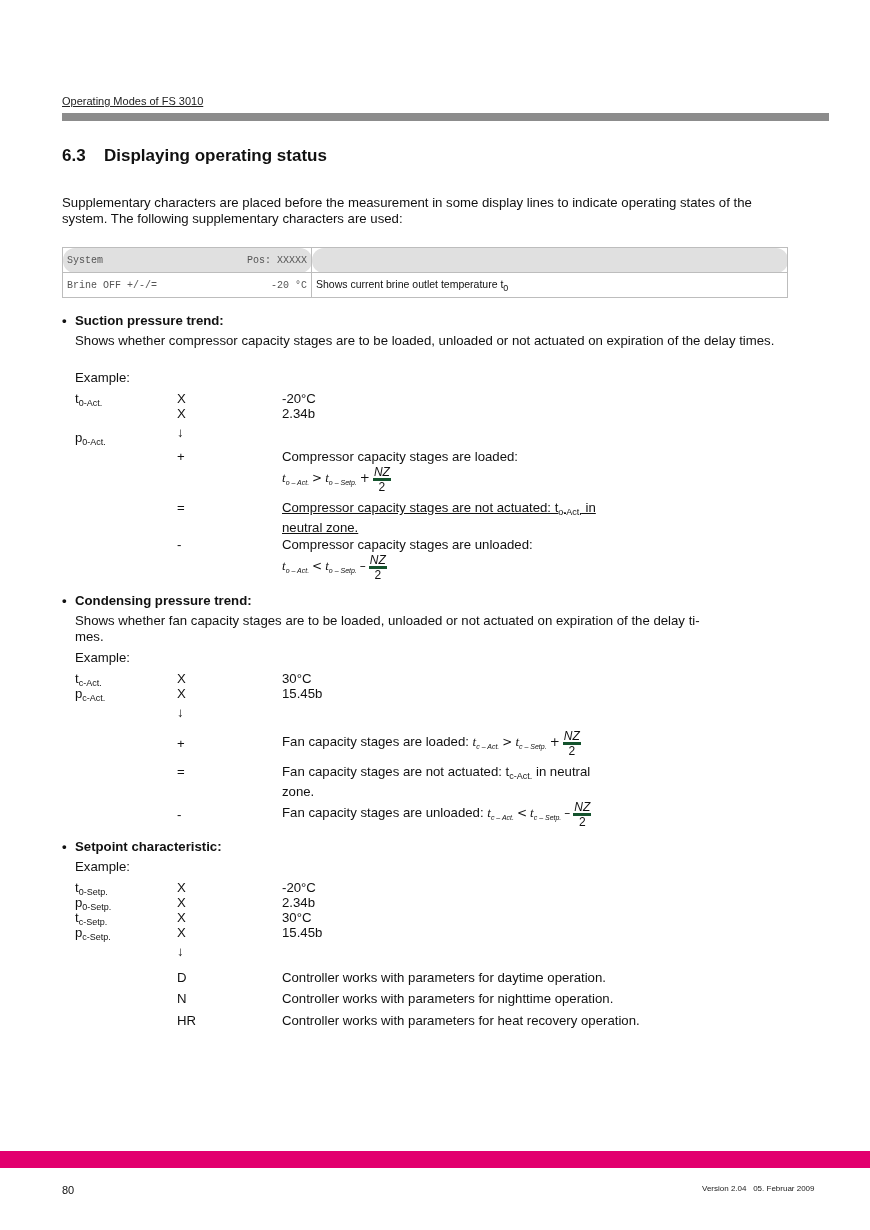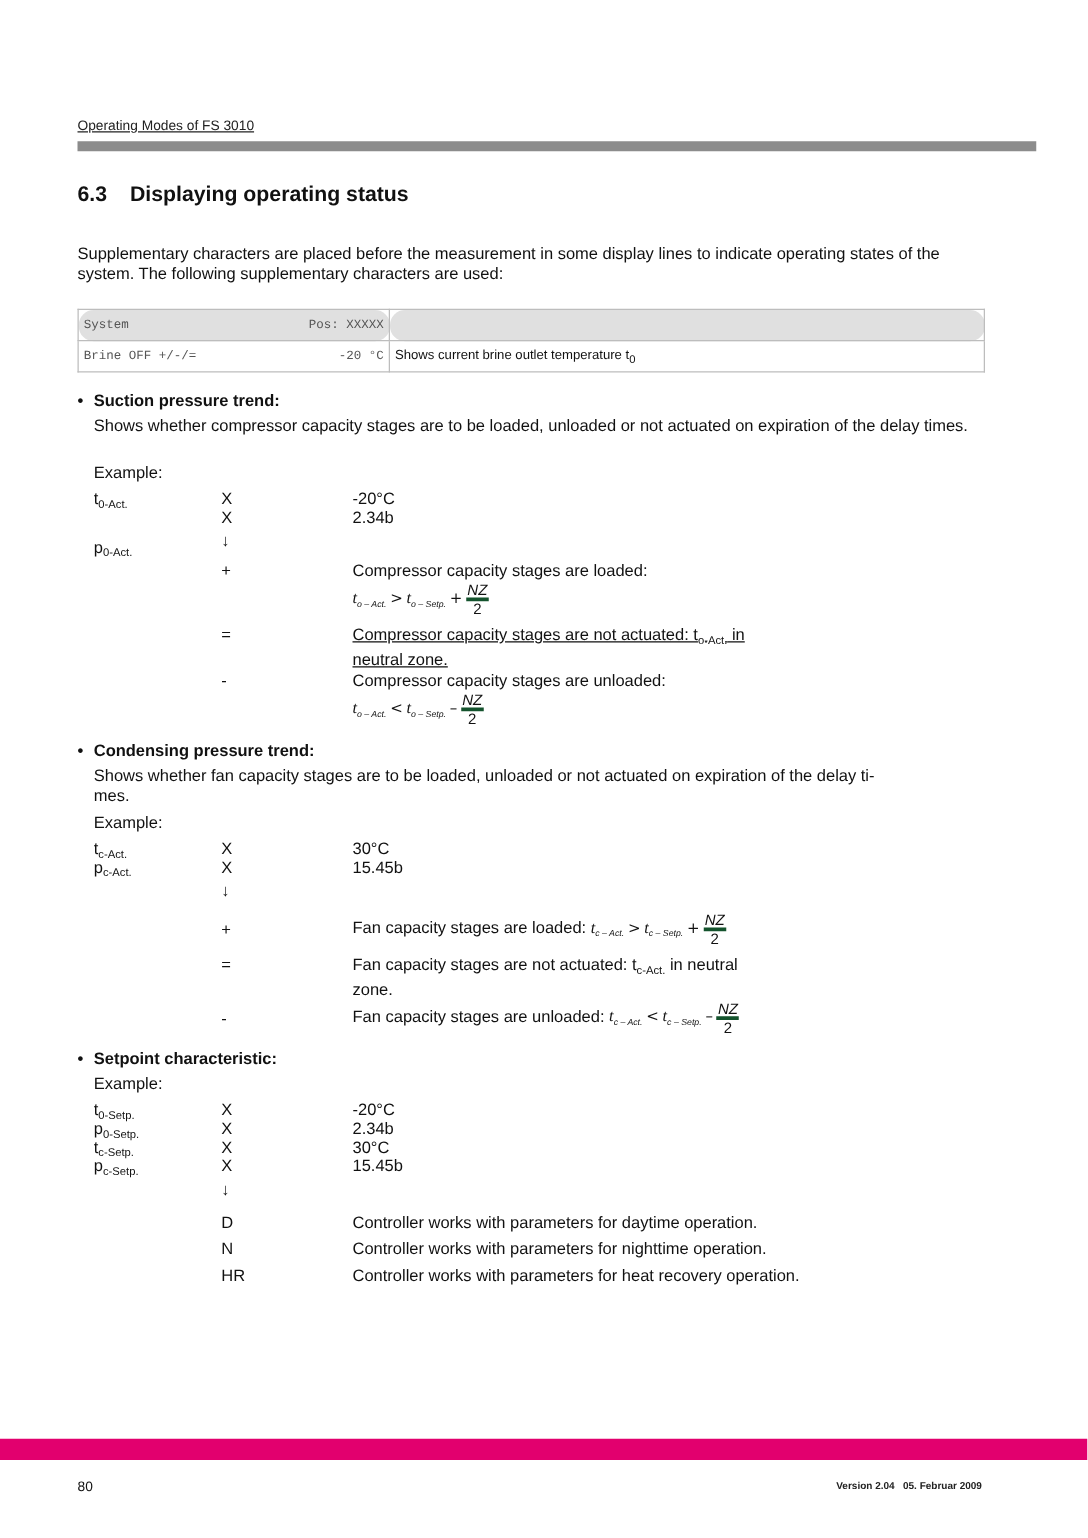--- a/index.html
+++ b/index.html
@@ -29,21 +29,21 @@
   sub { font-size: 9px; vertical-align: -3px; }
   .math { font-family: "Liberation Serif", serif; font-style: italic; font-size: 13px; }
   .math sub { font-family: "Liberation Sans", sans-serif; font-size: 7px; vertical-align: -3px; }
   .frac { display: inline-block; vertical-align: middle; text-align: center; font-family: "Liberation Sans", sans-serif; font-size: 12px; line-height: 12px; }
   .frac .n { display: block; font-style: italic; border-bottom: 3px solid #14532d; padding: 0 1px; }
   .frac .d { display: block; font-style: normal; }
   .op { font-style: normal; font-family: "DejaVu Sans", sans-serif; font-size: 12px; margin: 0 3px; }
 
   .pink-bar { left: 0; top: 1151px; width: 870px; height: 17px; background: #e2006e; }
   .page-num { left: 62px; top: 1184px; font-size: 11px; }
-  .version { left: 669px; top: 1184px; font-size: 8px; color: #222; font-weight: bold; }
+  .version { left: 702px; top: 1184px; font-size: 8px; color: #222; }
 </style>
 </head>
 <body>
 
 <div class="abs running-head">Operating Modes of FS 3010</div>
 <div class="abs head-rule"></div>
 
 <div class="abs section-title">
   <span class="num">6.3</span><span>Displaying operating status</span>
 </div>

